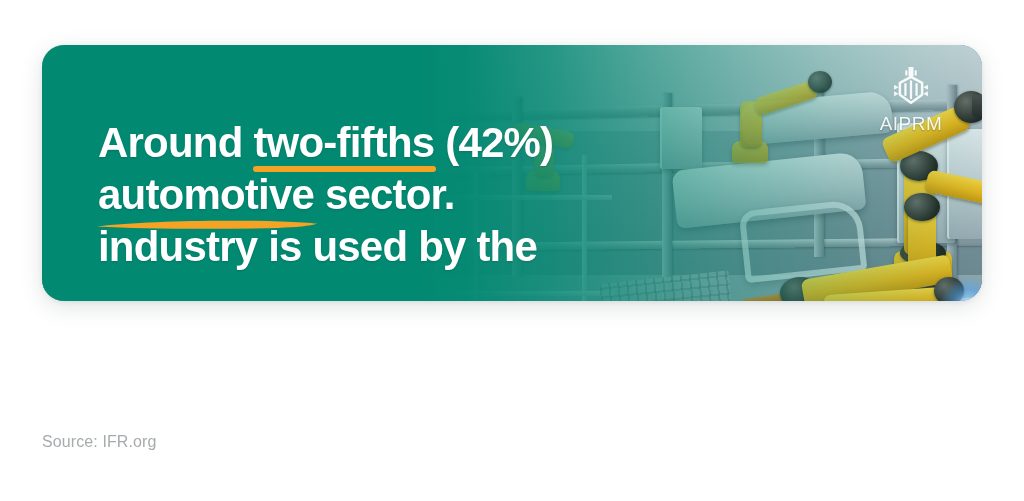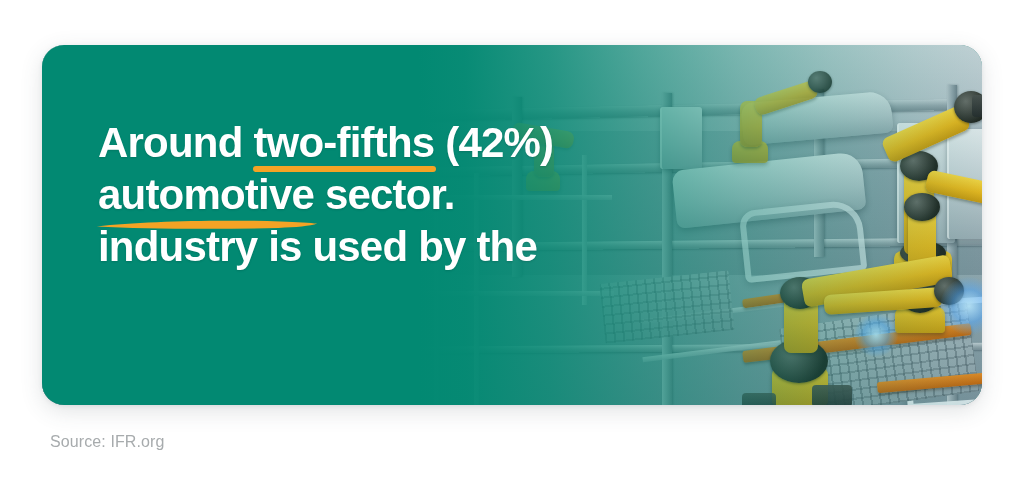--- a/index.html
+++ b/index.html
@@ -22,21 +22,21 @@
     inset: 0;
     background: #ffffff;
   }
 
   
   .card {
     position: absolute;
     left: 42px;
     top: 45px;
     width: 940px;
-    height: 360px;
+    height: 256px;
     border-radius: 22px;
     overflow: hidden;
     box-shadow: 0 6px 22px rgba(70,80,90,0.16), 0 1px 4px rgba(70,80,90,0.10);
     background: #028972;
   }
 
   
   .photo {
     position: absolute;
     inset: 0;
@@ -235,21 +235,20 @@
 
   
   .source {
     position: absolute;
     left: 42px;
     top: 433px;
     color: #a7abad;
     font-family: "Liberation Sans", sans-serif;
     font-size: 16px;
     letter-spacing: 0.1px;
-    margin-left: 8px;
   }
 </style>
 </head>
 <body>
 
 <div class="stage">
 
   <div class="card">
 
     <div class="photo">
@@ -361,18 +360,36 @@
             <svg viewBox="0 0 240 11" preserveAspectRatio="none" aria-hidden="true">
               <path d="M3,8.4 C52,3.0 132,1.6 198,3.4 C216,3.9 230,4.8 237,5.6
                        C230,8.2 214,9.4 196,9.9 C130,11.6 52,11.0 3,8.4 Z" fill="#f4a325"></path>
             </svg>
           </span></span><span> sector.</span></span>
 
       <span class="hl-line"><span>industry is used by the</span></span>
 
     </div>
 
+    <div class="logo">
+      <svg class="logo-mark" viewBox="0 0 48 48" aria-hidden="true">
+        <g fill="#ffffff">
+          <rect x="21.4" y="2" width="5.2" height="10" rx="0.6"></rect>
+          <rect x="18.0" y="5.4" width="2.2" height="5.6" rx="0.5"></rect>
+          <rect x="27.8" y="5.4" width="2.2" height="5.6" rx="0.5"></rect>
+          <path d="M24 12.4 L35.6 18.6 L35.6 31.0 L24 39.4 L12.4 31.0 L12.4 18.6 Z" fill="none" stroke="#ffffff" stroke-width="2.6" stroke-linejoin="round"></path>
+          <path d="M24 17.2 L24 34.6" stroke="#ffffff" stroke-width="2.4" stroke-linecap="round"></path>
+          <path d="M18.2 20.0 L18.2 31.2" stroke="#ffffff" stroke-width="2.4" stroke-linecap="round"></path>
+          <path d="M29.8 20.0 L29.8 31.2" stroke="#ffffff" stroke-width="2.4" stroke-linecap="round"></path>
+          <path d="M6.4 20.6 L11.0 23.2 L6.4 25.8 Z"></path>
+          <path d="M41.6 20.6 L37.0 23.2 L41.6 25.8 Z"></path>
+          <path d="M6.4 27.4 L11.0 30.0 L6.4 32.6 Z"></path>
+          <path d="M41.6 27.4 L37.0 30.0 L41.6 32.6 Z"></path>
+        </g>
+      </svg>
+      <div class="logo-text">AIPRM</div>
+    </div>
 
   </div>
 
   <div class="source">Source: IFR.org</div>
 
 </div>
 
 </body></html>

